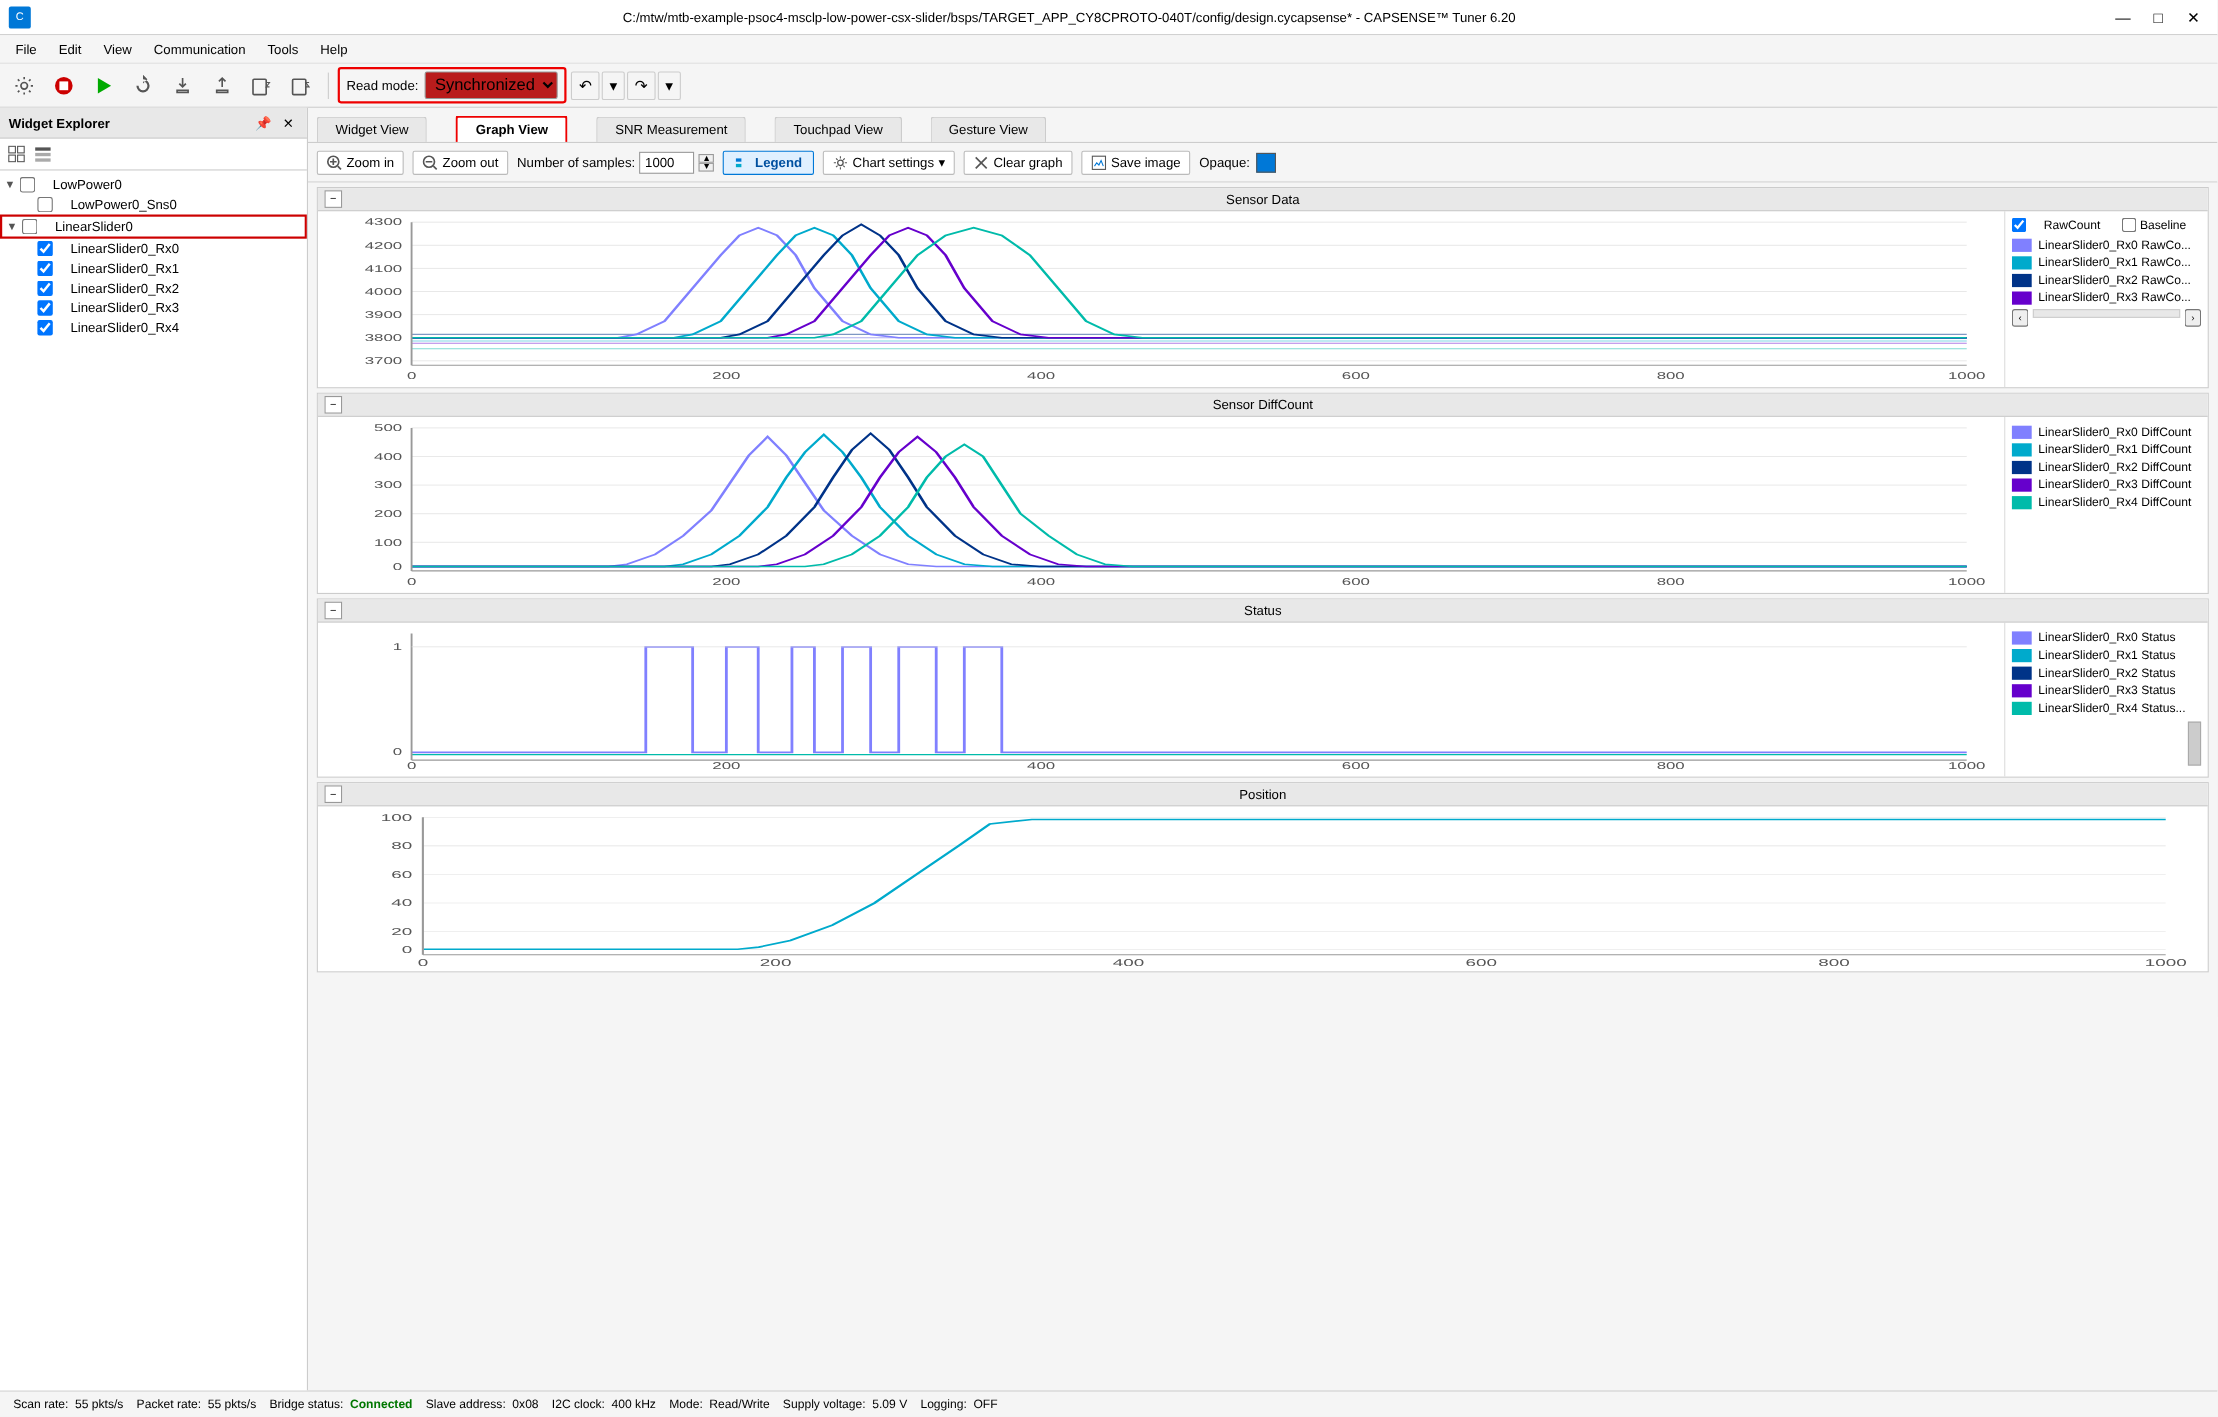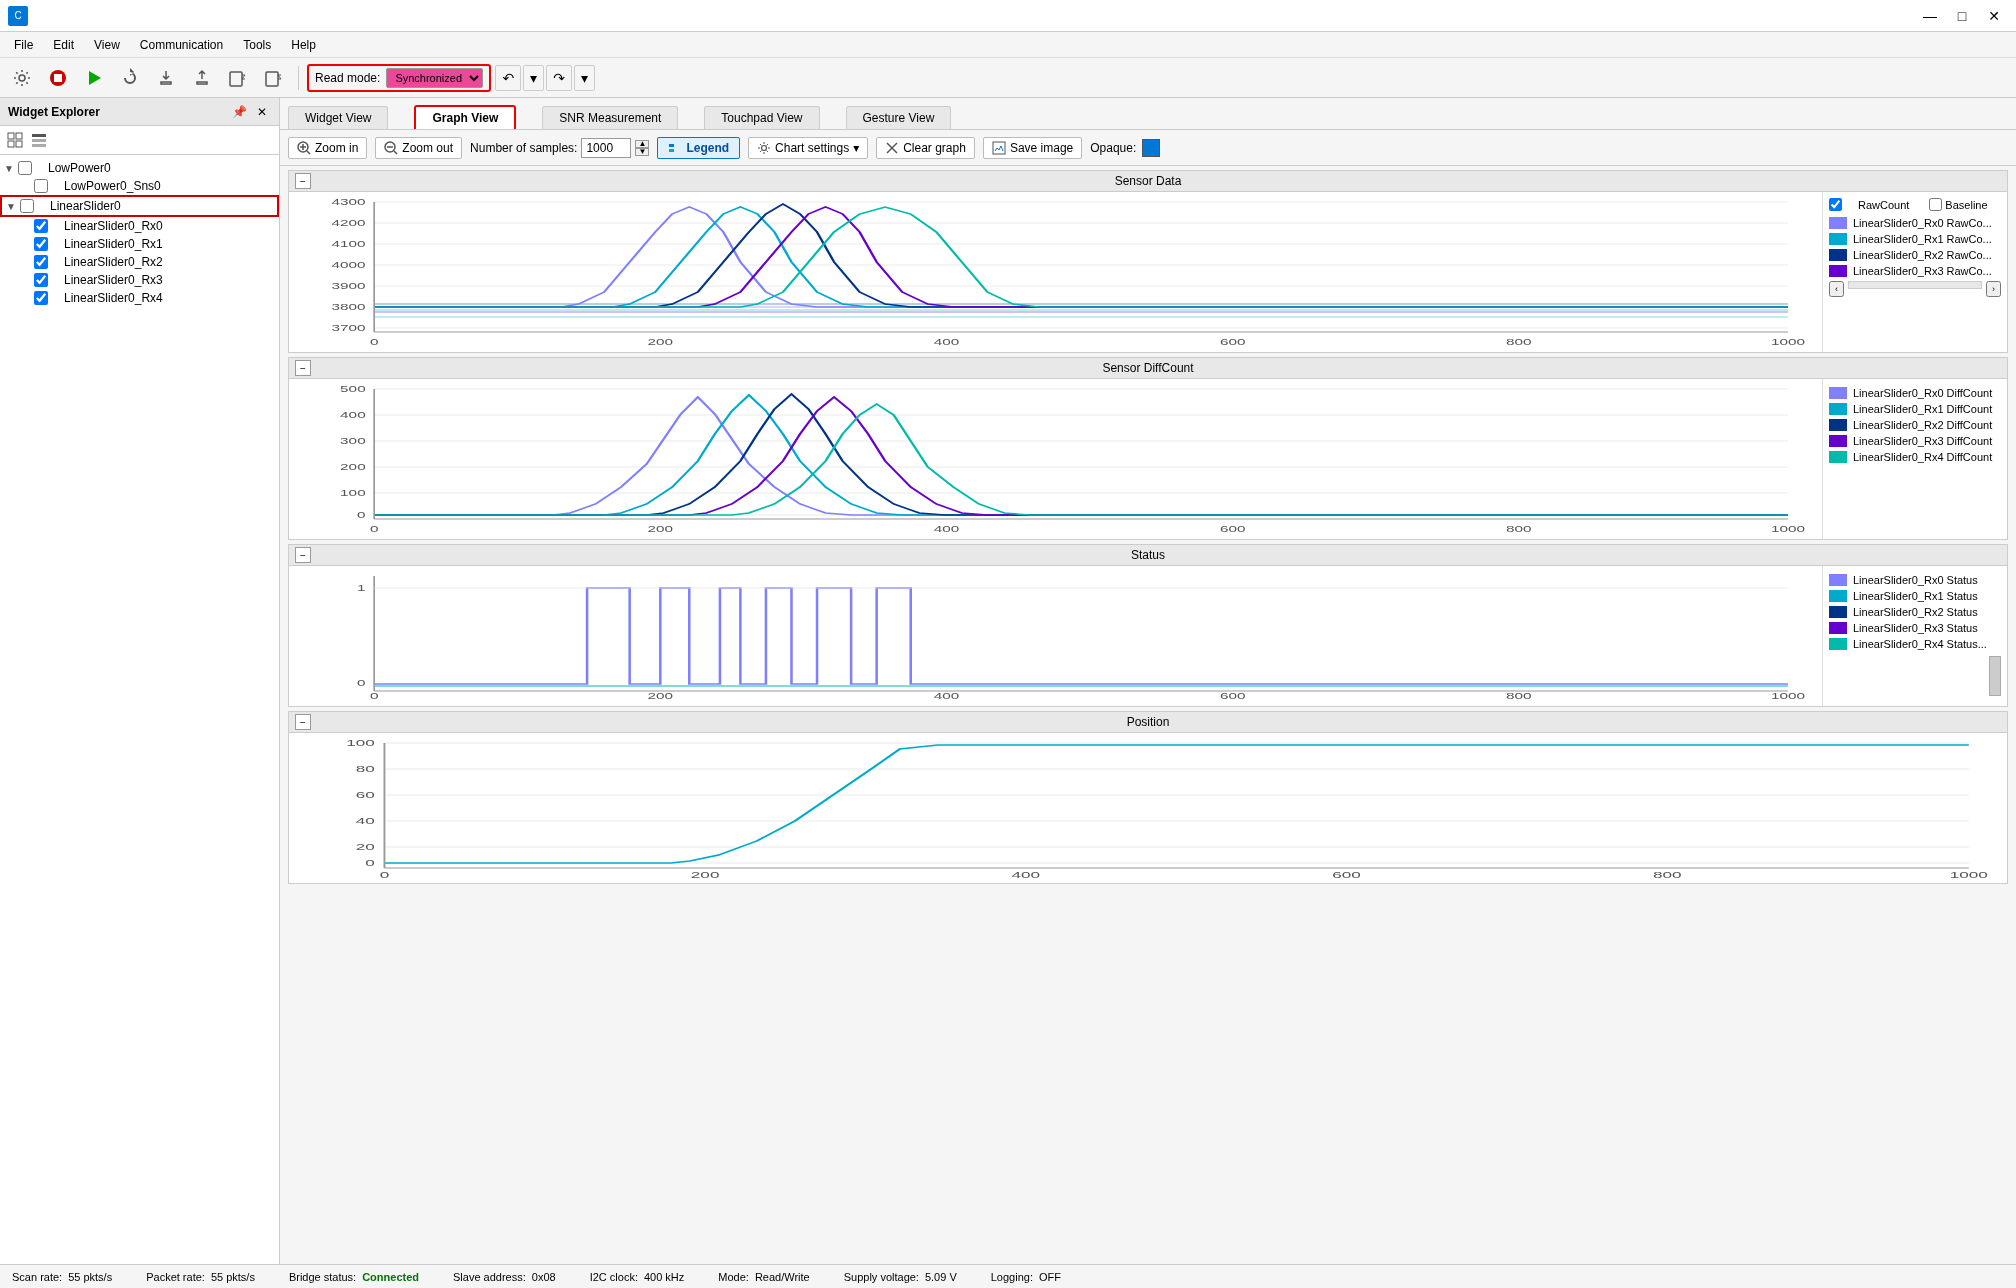--- a/index.html
+++ b/index.html
@@ -15,21 +15,21 @@
 
     
     .menubar { background: #f5f5f5; border-bottom: 1px solid #ddd; height: 26px; display: flex; align-items: center; padding: 0 4px; }
     .menu-item { padding: 2px 10px; cursor: pointer; border-radius: 2px; }
 
     
     .toolbar { background: #f5f5f5; border-bottom: 1px solid #ccc; height: 40px; display: flex; align-items: center; padding: 0 6px; gap: 4px; }
     .toolbar-btn { width: 32px; height: 32px; border: 1px solid transparent; background: transparent; cursor: pointer; display: flex; align-items: center; justify-content: center; border-radius: 2px; font-size: 16px; }
     .toolbar-sep { width: 1px; height: 24px; background: #ccc; margin: 0 4px; }
     .read-mode-group { display: flex; align-items: center; border: 2px solid #e00; border-radius: 3px; padding: 2px 6px; gap: 6px; }
-    .read-mode-select { font-size: 11px; border: 1px solid #999; background: #ec4899; padding: 2px 4px; border-radius: 2px; }
+    .read-mode-select { font-size: 15px; border: 1px solid #999; background: #b91c1c; padding: 2px 4px; border-radius: 2px; }
     .undo-redo { display: flex; gap: 2px; }
     .undo-btn { padding: 4px 6px; border: 1px solid #ccc; background: #f5f5f5; cursor: pointer; border-radius: 2px; font-size: 14px; }
 
     
     .main-layout { display: flex; height: calc(1288px - 32px - 26px - 40px - 24px); }
 
     
     .widget-explorer { width: 280px; border-right: 1px solid #ccc; background: #fff; display: flex; flex-direction: column; }
     .widget-explorer-header { background: #e8e8e8; border-bottom: 1px solid #ccc; padding: 4px 8px; display: flex; align-items: center; justify-content: space-between; height: 28px; }
     .widget-explorer-title { font-weight: bold; font-size: 12px; }
@@ -76,38 +76,39 @@
     .chart-title { font-size: 12px; font-weight: normal; }
     .chart-body { display: flex; }
     .chart-svg-area { flex: 1; position: relative; }
     .chart-legend { width: 185px; border-left: 1px solid #ddd; padding: 6px; font-size: 11px; overflow: hidden; }
     .legend-item { display: flex; align-items: center; gap: 6px; padding: 2px 0; white-space: nowrap; }
     .legend-color { width: 18px; height: 12px; flex-shrink: 0; }
     .legend-header { display: flex; gap: 20px; margin-bottom: 4px; font-size: 11px; }
     .legend-scroll { overflow-y: auto; max-height: 80px; }
 
     
-    .statusbar { background: #f5f5f5; border-top: 1px solid #ccc; height: 24px; display: flex; align-items: center; padding: 0 12px; gap: 34px; font-size: 11px; }
+    .statusbar { background: #f5f5f5; border-top: 1px solid #ccc; height: 24px; display: flex; align-items: center; padding: 0 12px; gap: 12px; font-size: 11px; }
     .status-item { display: flex; gap: 6px; }
     .status-connected { color: #007700; font-weight: bold; }
 
     svg { display: block; }
 
     .chart-panel-sensor { }
     .chart-panel-diff { }
     .chart-panel-status { }
     .chart-panel-position { }
   </style>
 </head>
 <body>
 
 <div class="titlebar">
   <div class="titlebar-left">
     <div class="window-icon">C</div>
   </div>
+  <div class="titlebar-title">C:/mtw/mtb-example-psoc4-msclp-low-power-csx-slider/bsps/TARGET_APP_CY8CPROTO-040T/config/design.cycapsense* - CAPSENSE™ Tuner 6.20</div>
   <div class="titlebar-controls">
     <button class="titlebar-btn">—</button>
     <button class="titlebar-btn">□</button>
     <button class="titlebar-btn close">✕</button>
   </div>
 </div>
 
 <div class="menubar">
   <div class="menu-item">File</div>
   <div class="menu-item">Edit</div>

